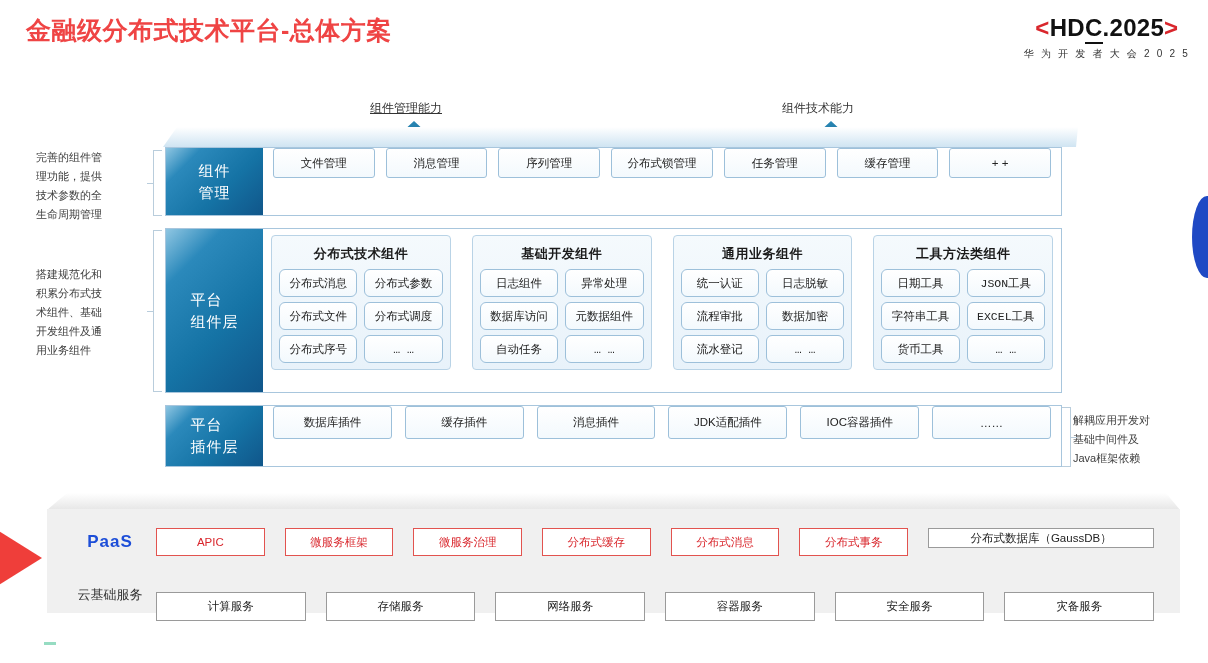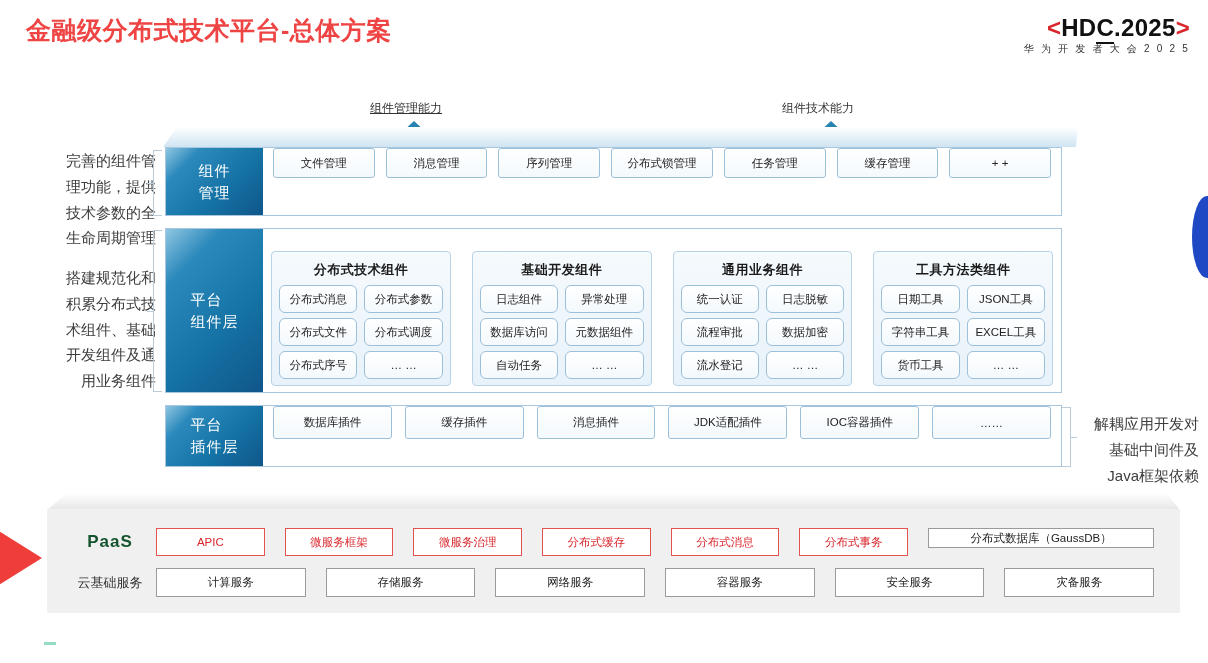--- a/index.html
+++ b/index.html
@@ -12,26 +12,26 @@
   #root { position: relative; width: 1208px; height: 663px; }
 
   
   .page-title {
     position: absolute; left: 26px; top: 14px;
     font-size: 25px; font-weight: bold; color: #ef4444;
     letter-spacing: 0.5px; white-space: nowrap;
   }
   .hdc-logo {
     position: absolute; right: 18px; top: 14px;
-    text-align: right;
+    text-align: center;
   }
   .hdc-main { font-size: 24px; font-weight: bold; color: #111; letter-spacing: 0.3px; white-space: nowrap; }
   .hdc-main .brk { color: #d9262c; font-weight: bold; }
   .hdc-main .uline { border-bottom: 2px solid #111; padding-bottom: 1px; }
-  .hdc-sub { font-size: 10px; color: #333; letter-spacing: 2.2px; white-space: nowrap; }
+  .hdc-sub { font-size: 10px; color: #333; letter-spacing: 2.2px; margin-top: 5px; white-space: nowrap; }
 
   
   .red-wedge {
     position: absolute; left: -38px; top: 508px;
     width: 80px; height: 100px;
     background: #ef3e3a;
     border-radius: 0 100% 100% 0 / 0 50% 50% 0;
     clip-path: polygon(0% 0%, 100% 50%, 0% 100%);
   }
   .blue-lens {
@@ -93,21 +93,21 @@
     text-align: center; white-space: nowrap;
   }
 
   
   #band-mgmt { left: 165px; top: 147px; width: 897px; height: 69px; }
   #band-mgmt .band-body { padding: 0 10px; gap: 11px; }
   #band-mgmt .chip { height: 30px; flex: 1 1 0; border-radius: 3px; }
 
   
   #band-platform { left: 165px; top: 228px; width: 897px; height: 165px; }
-  #band-platform .band-body { padding: 6px 8px; gap: 21px; align-items: flex-end; }
+  #band-platform .band-body { padding: 6px 8px; gap: 21px; align-items: flex-start; font-family: Liberation Mono, monospace; }
   .group {
     flex: 1 1 0;
     border: 1px solid #b9d3e6;
     border-radius: 4px;
     background: linear-gradient(180deg, #f5fafd 0%, #e8f2fa 100%);
     display: flex; flex-direction: column;
     padding: 5px 7px 6px;
   }
   .group-title {
     font-size: 13px; font-weight: bold; color: #1a1a1a;
@@ -116,22 +116,22 @@
   .group-grid { flex: 1; display: grid; grid-template-columns: 1fr 1fr; gap: 5px 7px; }
   .group-grid .chip { border-radius: 6px; height: 28px; font-size: 11.5px; }
 
   
   #band-plugin { left: 165px; top: 405px; width: 897px; height: 62px; }
   #band-plugin .band-body { padding: 0 10px; gap: 13px; }
   #band-plugin .chip { height: 33px; flex: 1 1 0; border-radius: 3px; }
 
   
   .side-note {
-    position: absolute; font-size: 15px; color: #3d3d3d;
-    line-height: 1.72; text-align: right; white-space: pre-line;
+    position: absolute; font-size: 11px; color: #3d3d3d;
+    line-height: 1.72; text-align: left; white-space: pre-line;
   }
   .bracket {
     position: absolute; border: 1px solid #b9cddc;
     width: 9px;
   }
   .bracket.left  { border-right: none; }
   .bracket.right { border-left: none; }
   .bracket .nub {
     position: absolute; top: 50%; width: 7px; height: 1px; background: #b9cddc;
   }
@@ -150,30 +150,30 @@
   }
   .cloud-title {
     position: absolute; left: 64px; top: 530px; width: 92px;
     font-size: 16px; font-weight: bold; color: #1a1a1a;
     text-align: center; line-height: 1.95; letter-spacing: 1px;
   }
   .cloud-row { position: absolute; display: flex; align-items: center; }
   .cloud-rowlabel {
     width: 92px; flex: 0 0 92px; text-align: center; white-space: nowrap;
   }
-  .cloud-rowlabel.paas { font-size: 17px; font-weight: bold; color: #14532d; letter-spacing: 1px; }
+  .cloud-rowlabel.paas { font-size: 17px; font-weight: bold; color: #1d4ed8; letter-spacing: 1px; }
   .cloud-rowlabel.base { font-size: 13px; color: #333; }
   .cloud-cells { display: flex; gap: 20px; flex: 1; }
   .cell {
     background: #ffffff; display: flex; align-items: center; justify-content: center;
     white-space: nowrap; text-align: center;
   }
   .cell.paas { border: 1.5px solid #e2534f; color: #d9262c; font-size: 11.5px; height: 28px; }
   .cell.neutral { border: 1.5px solid #9a9a9a; color: #222; font-size: 11.5px; height: 20px; }
-  .cell.base { border: 1.5px solid #9a9a9a; color: #222; font-size: 11.5px; height: 29px; flex: 1 1 0; }
+  .cell.base { border: 1.5px solid #9a9a9a; color: #222; font-size: 11.5px; height: 29px; flex: 1 1 0; margin-top: 24px; }
 </style>
 </head>
 <body>
 
 <div id="root">
 
   <div class="page-title">金融级分布式技术平台-总体方案</div>
 
   <div class="hdc-logo">
     <div class="hdc-main"><span class="brk">&lt;</span><span>HD</span><span class="uline">C</span><span>.2025</span><span class="brk">&gt;</span></div>

